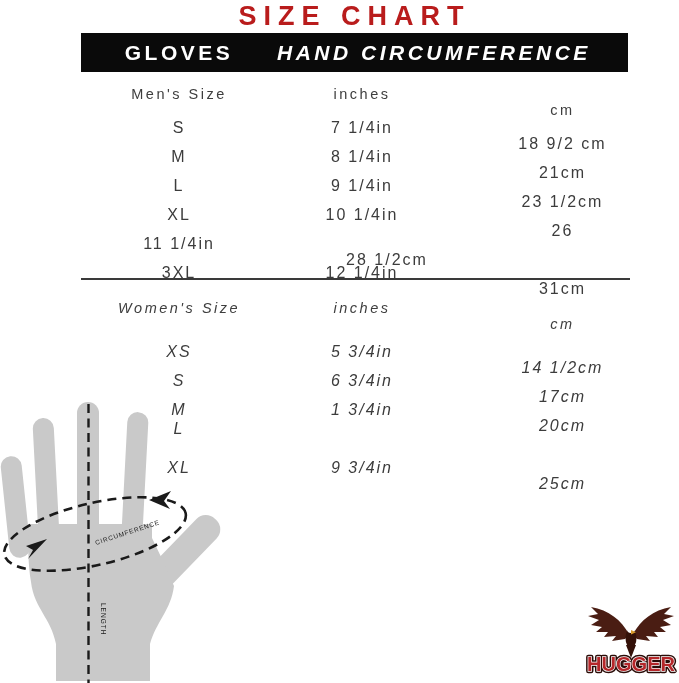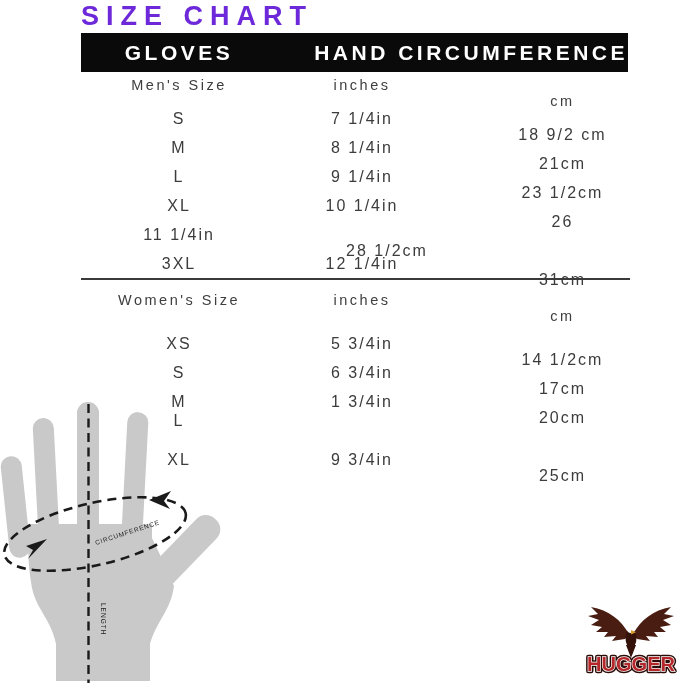--- a/index.html
+++ b/index.html
@@ -1,32 +1,32 @@
 <!DOCTYPE html>
 <html><head>
 <meta charset="utf-8">
 <style>
   html,body{margin:0;padding:0;background:#ffffff;}
   .canvas{
     position:relative;width:679px;height:683px;background:#ffffff;
     font-family:"Liberation Sans",sans-serif;overflow:hidden;
   }
   .title{
-    position:absolute;top:1px;left:81px;width:547px;
-    font-size:27px;font-weight:600;letter-spacing:7px;color:#6d28d9;white-space:nowrap;
+    position:absolute;top:1px;left:81px;width:547px;text-align:center;
+    font-size:27px;font-weight:600;letter-spacing:7px;color:#b91c1c;white-space:nowrap;
   }
   .header-bar{
     position:absolute;top:33px;left:81px;width:547px;height:39px;background:#0a0a0a;
     display:flex;align-items:center;color:#ffffff;font-weight:700;font-size:21px;letter-spacing:3.5px;
   }
   .hb-col1{width:196px;text-align:center;}
-  .hb-col2{flex:1;text-align:right;white-space:nowrap;}
+  .hb-col2{flex:1;text-align:left;white-space:nowrap;font-style:italic;}
   .section{position:absolute;left:81px;width:547px;}
-  .sec-mens{top:61px;}
-  .sec-womens{top:276px;}
+  .sec-mens{top:70px;}
+  .sec-womens{top:284px;font-style:italic;}
   .row{
     display:grid;grid-template-columns:196px 170px 181px;height:29px;align-items:center;
     text-align:center;color:#3c3c3c;font-size:16px;letter-spacing:2px;white-space:nowrap;
   }
   .row.head{height:30px;font-size:14.5px;letter-spacing:2.5px;color:#3e3e3e;}
   .c3{padding-left:50px;box-sizing:border-box;margin-top:32px;}
   .sec-mens .rows{margin-top:3px;}
   .sec-womens .rows{margin-top:13px;}
   .divider{position:absolute;top:278px;left:81px;width:549px;height:2px;background:#3a3a3a;}
   .hand-svg{position:absolute;left:0;top:398px;width:236px;height:285px;}

